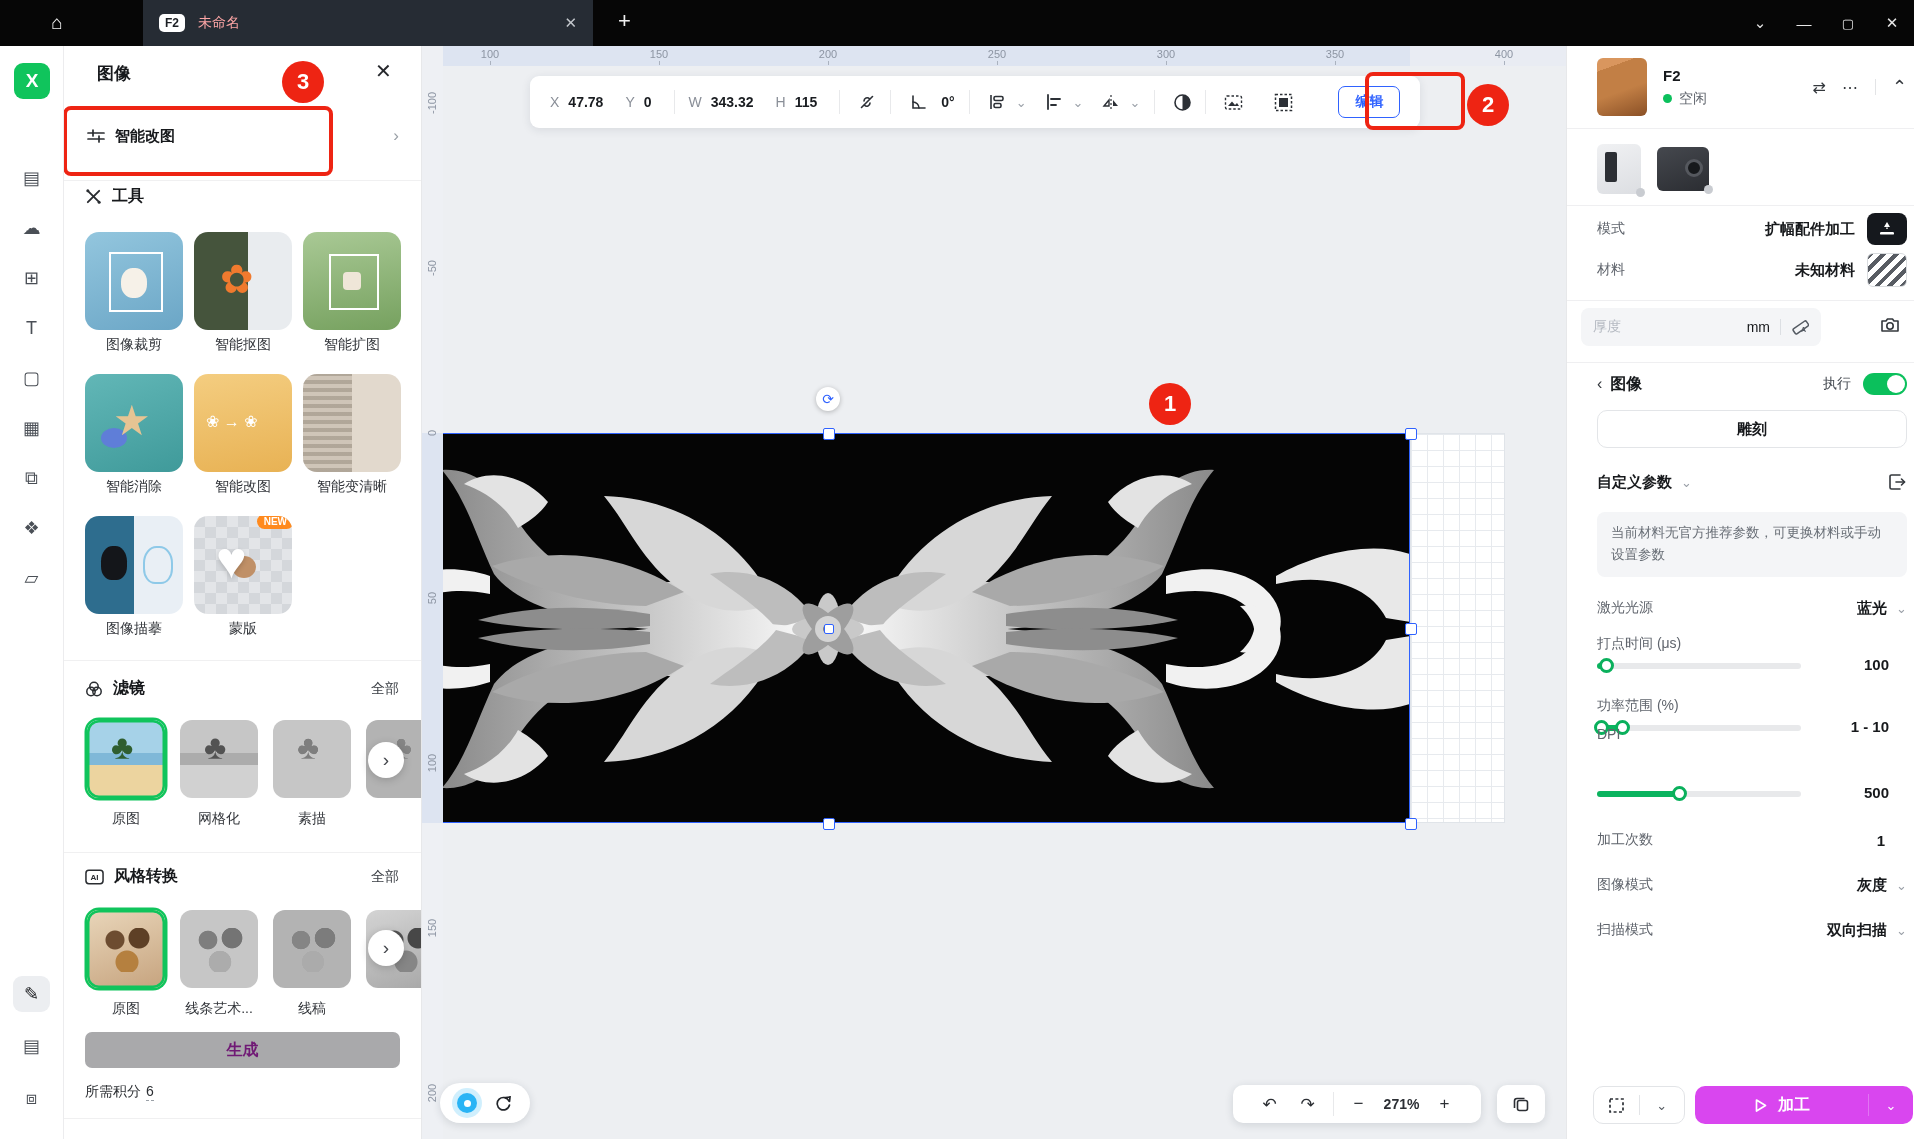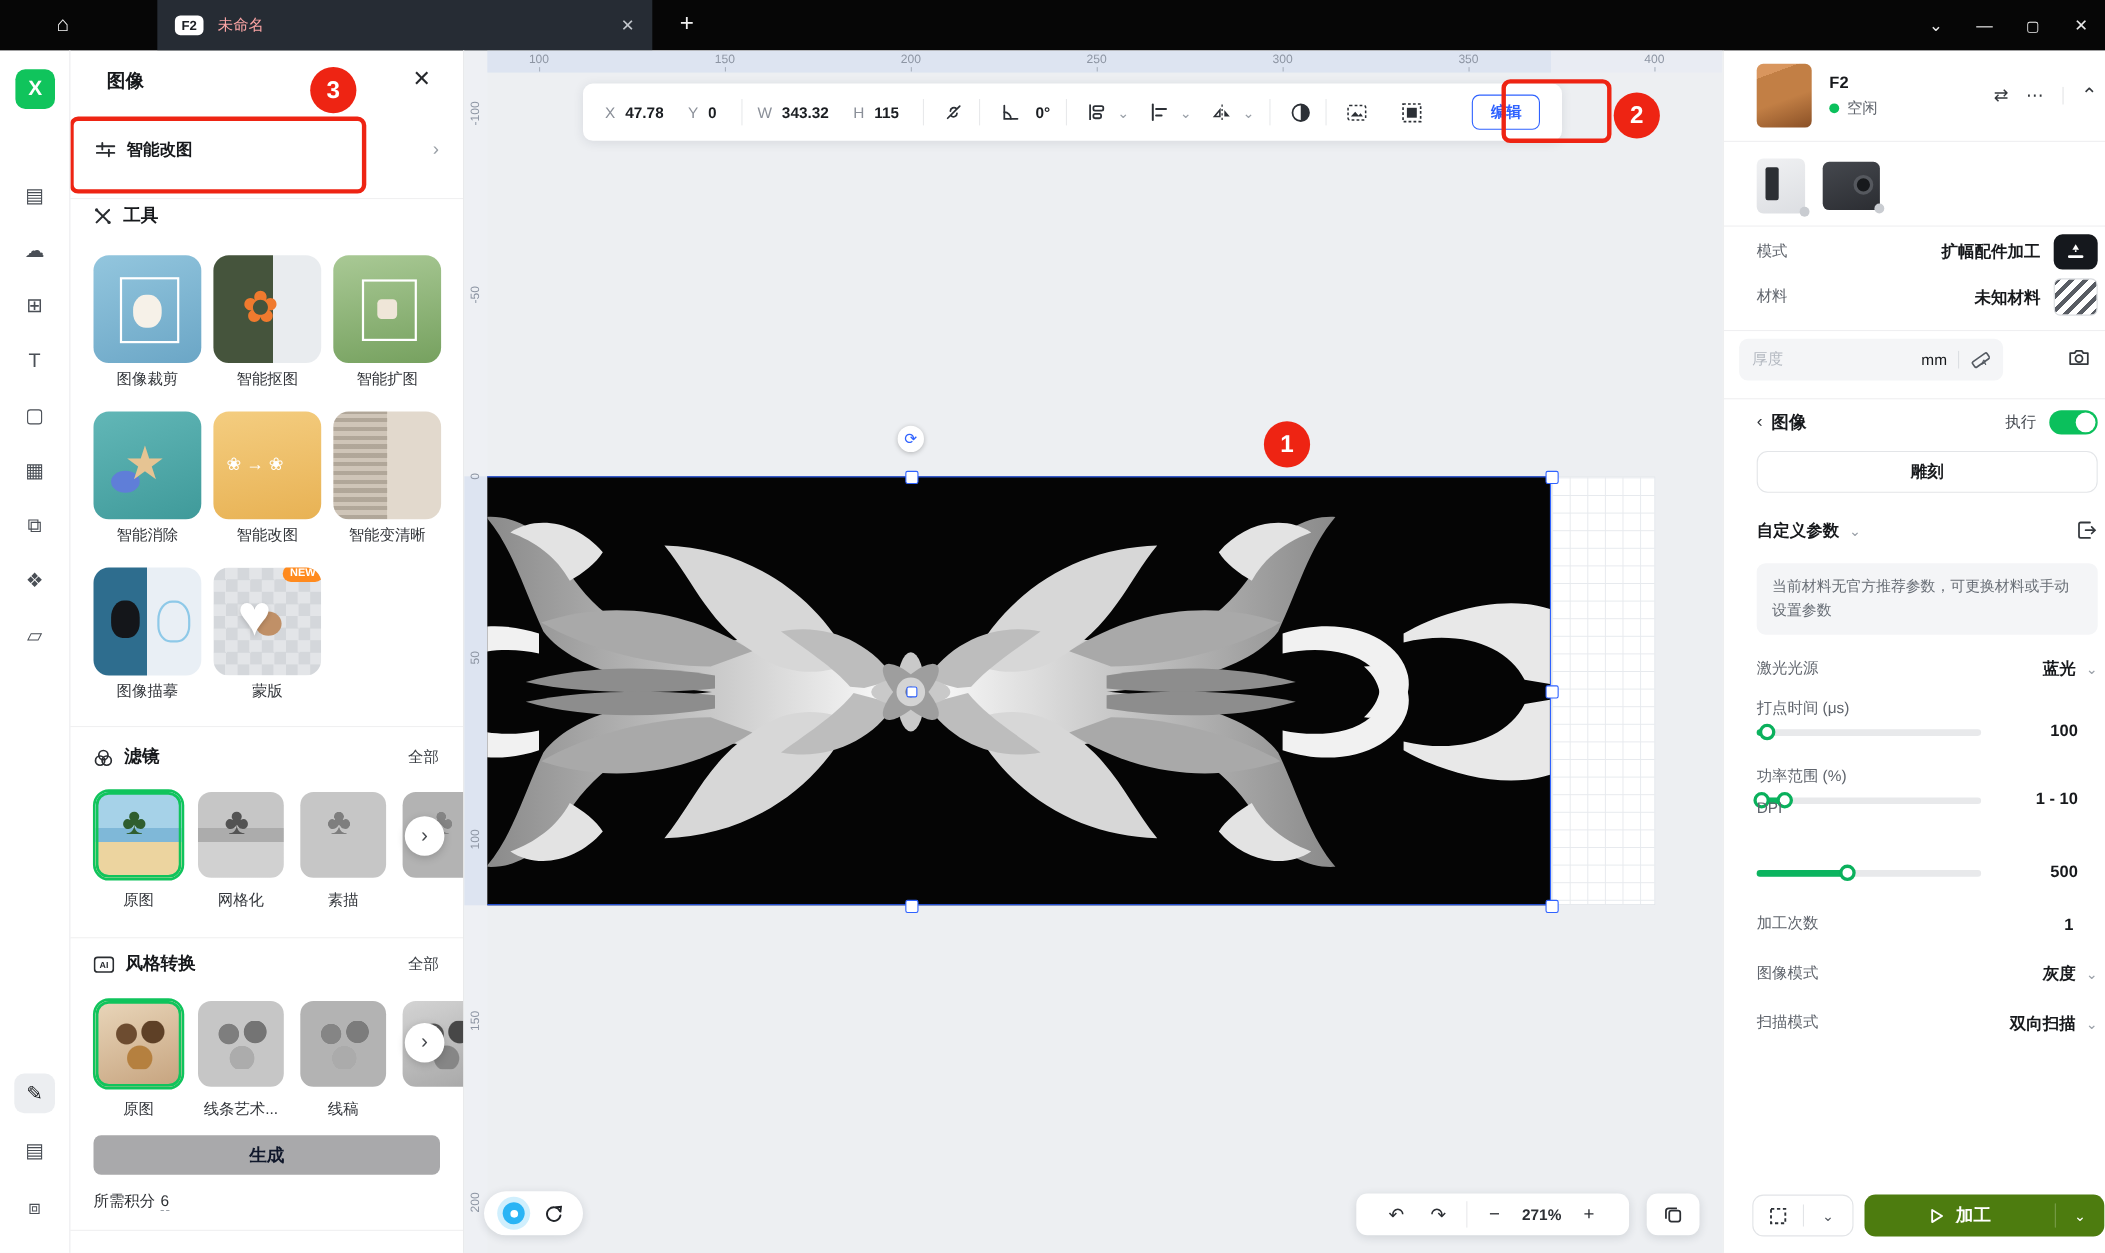--- a/index.html
+++ b/index.html
@@ -37,21 +37,21 @@
   .lp-divider{position:absolute;left:0;width:358px;height:1px;background:#f0f0f1;}
   .sec-head{position:absolute;left:22px;font-size:16px;font-weight:bold;display:flex;align-items:center;gap:10px;}
   .sec-all{position:absolute;right:22px;font-size:14px;color:#3c4046;cursor:pointer;}
   .thumb{position:absolute;border-radius:14px;overflow:hidden;cursor:pointer;}
   .thumb-label{position:absolute;font-size:14px;color:#33363b;text-align:center;width:98px;white-space:nowrap;overflow:hidden;text-overflow:ellipsis;}
   .fthumb{width:78px;height:78px;border-radius:12px;}
   .fthumb.sel{box-shadow:0 0 0 2.5px #10c45c inset, 0 0 0 2.5px #10c45c;}
   .flabel{width:90px;font-size:14px;color:#33363b;text-align:center;position:absolute;}
   .scroll-btn{position:absolute;width:36px;height:36px;border-radius:50%;background:#fff;box-shadow:0 2px 8px rgba(0,0,0,.18);
               display:flex;align-items:center;justify-content:center;font-size:19px;color:#44474c;cursor:pointer;z-index:5;}
-  .gen-btn{position:absolute;left:22px;top:986px;width:315px;height:36px;border-radius:7px;background:#a9a9ab;color:#0f172a;
+  .gen-btn{position:absolute;left:22px;top:986px;width:315px;height:36px;border-radius:7px;background:#a9a9ab;color:#701a75;
            font-size:16px;font-weight:bold;display:flex;align-items:center;justify-content:center;cursor:pointer;}
   .credits{position:absolute;left:22px;top:1037px;font-size:14px;color:#2c2f33;}
   .credits b{font-weight:normal;border-bottom:1px dashed #9aa0a7;padding-bottom:1px;margin-left:5px;}
   .new-badge{position:absolute;right:-2px;top:-2px;background:#ff8a1e;color:#fff;font-size:10px;font-weight:bold;
              border-radius:9px;padding:2px 7px;}
   
   .m-crop{background:linear-gradient(160deg,#93c6de,#6ba6c6);}
   .m-crop i{position:absolute;left:24px;top:20px;width:50px;height:56px;border:2px solid #fff;display:block;}
   .m-crop u{position:absolute;left:36px;top:36px;width:26px;height:30px;border-radius:45%;background:#f6f1e8;display:block;}
   .m-flower{background:linear-gradient(90deg,#45543c 55%,#e9ecef 55%);}
@@ -135,21 +135,21 @@
   .engrave-btn{position:absolute;left:30px;top:364px;width:310px;height:38px;border:1px solid #e3e5e8;border-radius:10px;
                background:#fff;font-size:15px;font-weight:600;display:flex;align-items:center;justify-content:center;cursor:pointer;box-sizing:border-box;}
   .warnbox{position:absolute;left:30px;top:466px;width:310px;box-sizing:border-box;background:#f4f5f7;border-radius:8px;
            padding:10px 14px;font-size:13.5px;color:#686e76;line-height:1.65;}
   .sld-track{position:absolute;left:30px;width:204px;height:6px;border-radius:3px;background:#e8e9eb;}
   .sld-fill{position:absolute;left:0;top:0;height:6px;border-radius:3px;background:#0bb45f;}
   .sld-knob{position:absolute;top:-5px;width:15px;height:15px;box-sizing:border-box;border-radius:50%;background:#fff;border:3px solid #0ab05c;cursor:pointer;}
   .sld-val{position:absolute;right:26px;font-size:15px;font-weight:600;color:#17191c;}
   .thick-input{position:absolute;left:14px;top:262px;width:240px;height:38px;background:#f4f5f7;border-radius:8px;
                display:flex;align-items:center;padding:0 12px;box-sizing:border-box;}
-  .blackbtn{position:absolute;background:#4d7c0f;border-radius:10px;color:#fff;display:flex;align-items:center;cursor:pointer;}
+  .blackbtn{position:absolute;background:#d946ef;border-radius:10px;color:#fff;display:flex;align-items:center;cursor:pointer;}
   .whitebtn{position:absolute;background:#fff;border:1px solid #e2e4e7;border-radius:10px;box-sizing:border-box;display:flex;align-items:center;cursor:pointer;color:#2c3036;}
   svg.ic{display:block;}
 </style>
 </head>
 <body>
 
 <div id="app">
 
   <div class="titlebar">
     <div class="tb-home">⌂</div>

